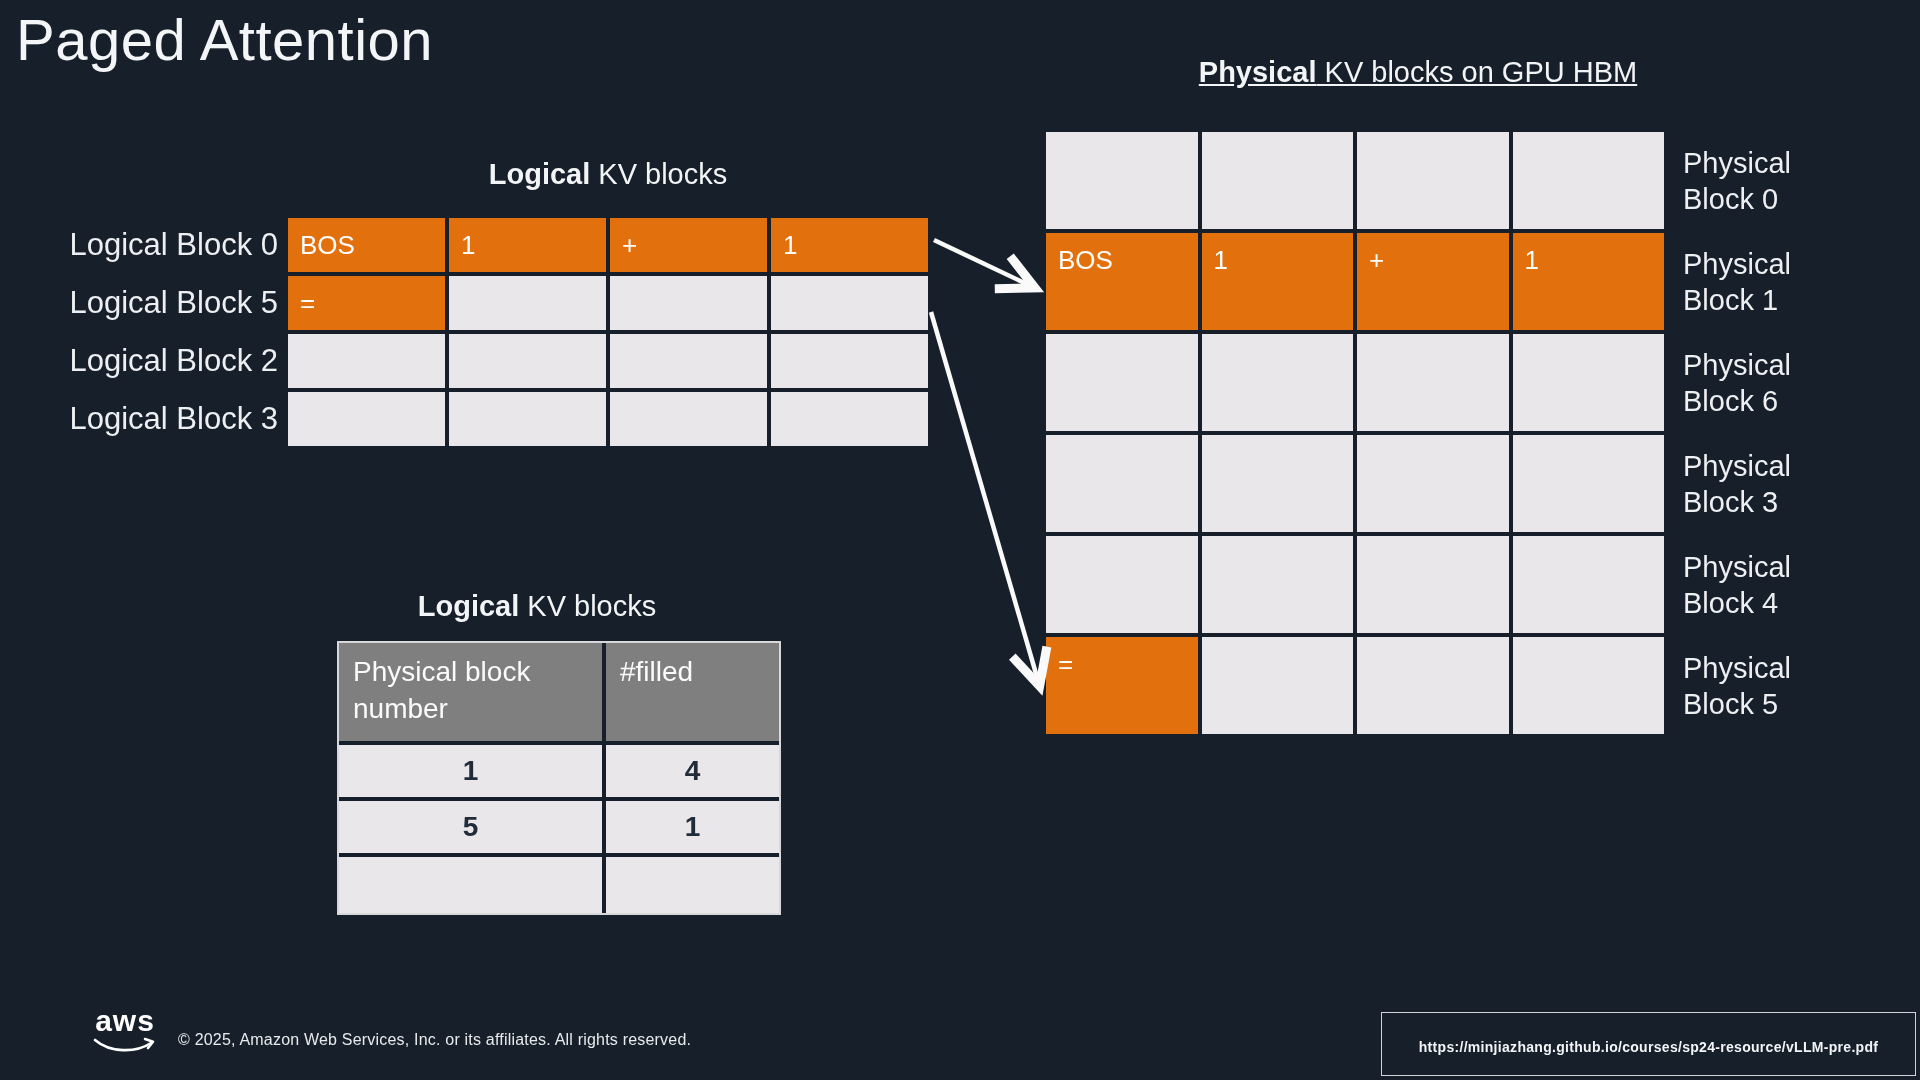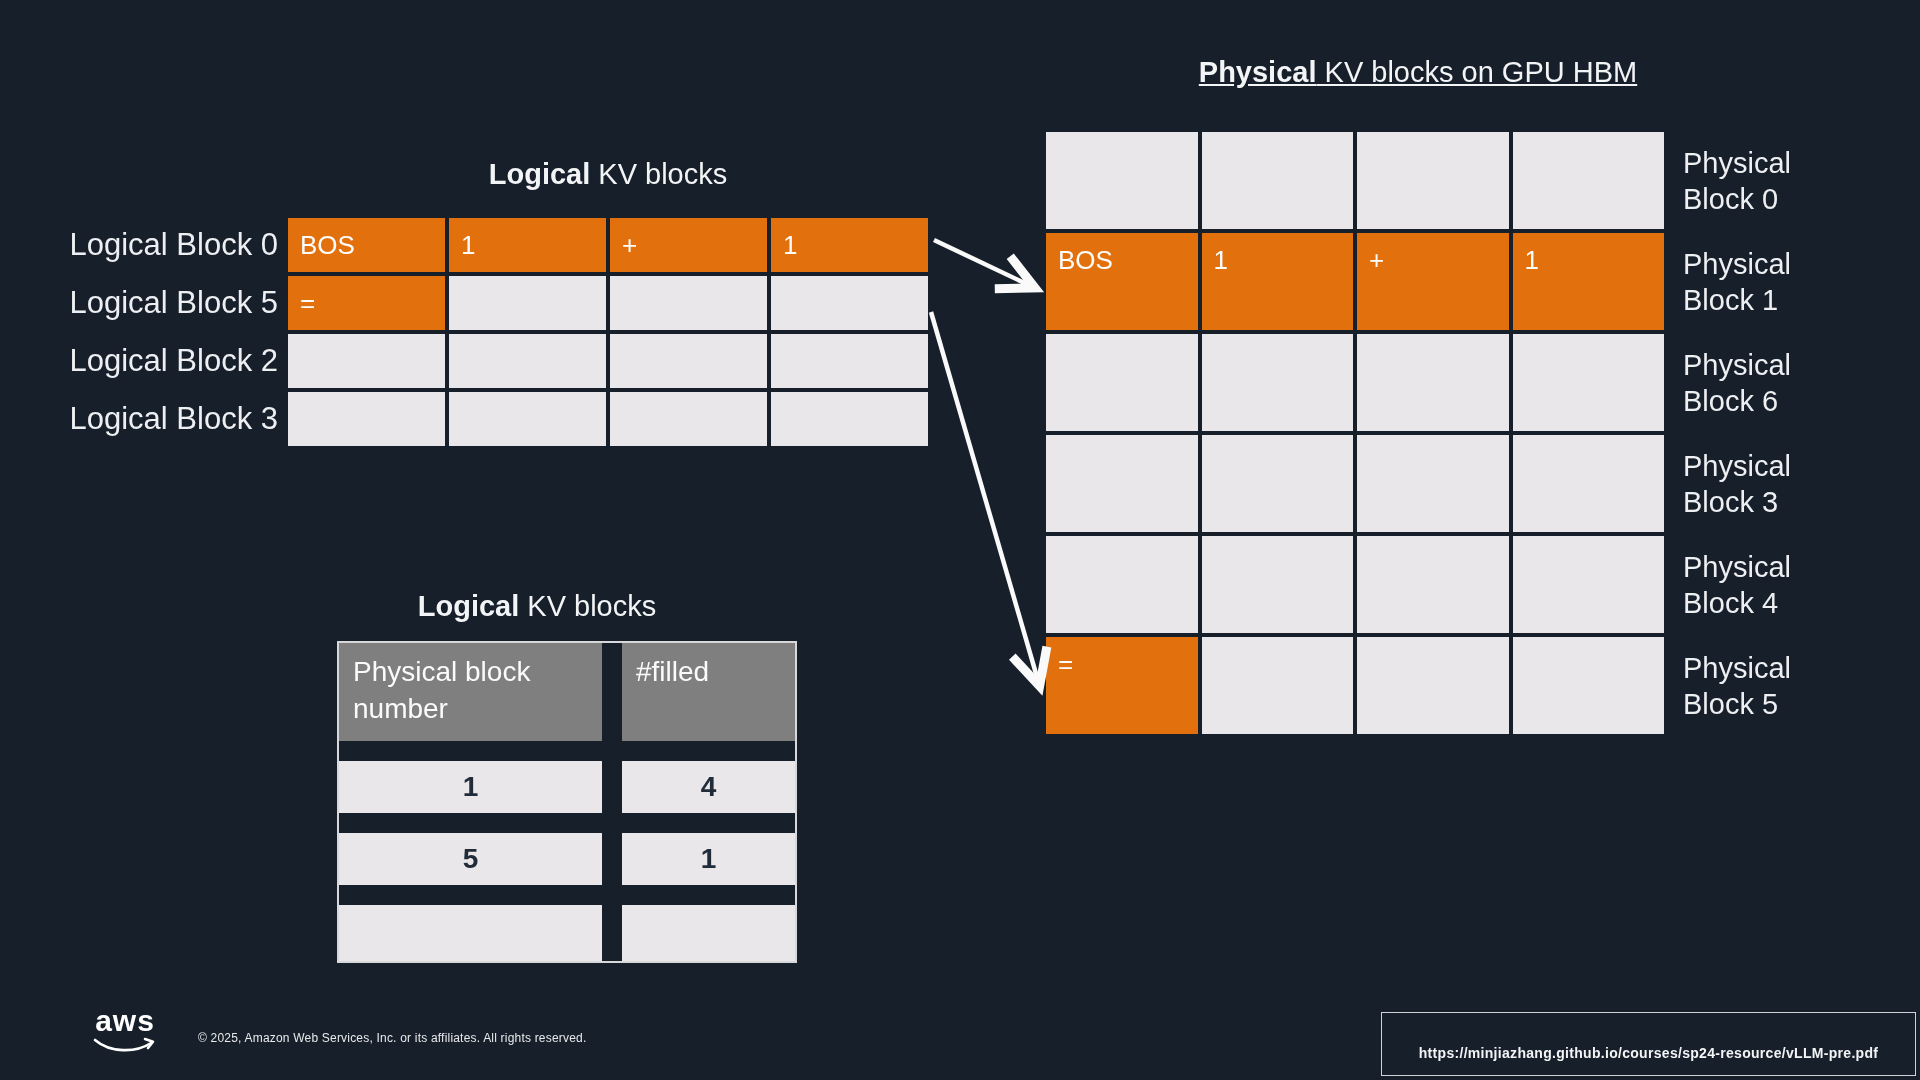--- a/index.html
+++ b/index.html
@@ -35,50 +35,51 @@
   .row-label{position:absolute;display:flex;align-items:center;font-size:31px;color:#EDEFF2;}
   .row-label.logical{left:20px;width:258px;height:54px;justify-content:flex-end;padding-right:8px;}
   .row-label.physical{left:1683px;width:220px;height:97px;flex-direction:column;
     align-items:flex-start;justify-content:center;line-height:36px;font-size:29px;}
 
   
   .block-table{
     position:absolute;left:337px;top:641px;
     border:2px solid #D8D8DA;
     display:grid;grid-template-columns:263px 173px;grid-template-rows:98px 52px 52px 56px;
-    gap:20px;background:var(--bg,#171F2A);
+    gap:4px;background:var(--bg,#171F2A);
   }
   .block-table .th{
     background:var(--hdrgray,#7F7F7F);color:#FBFBFC;font-size:28px;
     padding:10px 0 0 14px;line-height:37px;
   }
   .block-table .td{
     background:var(--empty,#E9E7EA);color:#222B38;font-size:28px;font-weight:700;
     display:flex;align-items:center;justify-content:center;
   }
 
   .arrows{position:absolute;left:0;top:0;pointer-events:none;}
 
   
   .aws-logo{position:absolute;left:92px;top:1006px;width:66px;text-align:center;}
   .aws-logo .aws-text{font-size:30px;font-weight:700;letter-spacing:1px;color:#FFFFFF;line-height:30px;}
-  .copyright{position:absolute;left:178px;top:1031px;font-size:12px;color:#E8EAEC;letter-spacing:0.2px;margin-left:20px;}
+  .copyright{position:absolute;left:178px;top:1031px;font-size:16px;color:#E8EAEC;letter-spacing:0.2px;}
   .source-box{
     position:absolute;left:1381px;top:1012px;width:535px;height:64px;
     border:1px solid rgba(240,243,246,0.85);
     display:flex;align-items:flex-end;justify-content:center;
-    box-sizing:border-box;padding-bottom:14px;
+    box-sizing:border-box;padding-bottom:20px;
   }
   .source-box a{color:#F2F4F6;text-decoration:none;font-size:14px;font-weight:700;letter-spacing:0.3px;}
 </style>
 </head>
 <body>
 
 <div class="slide" style="--bg: #171F2A; --orange: #E2700D; --empty: #E9E7EA; --hdrgray: #7F7F7F;">
 
+  <h1 class="slide-title">Paged Attention</h1>
 
   <div class="section-title phys-header">
     <b>Physical</b><span> KV blocks on GPU HBM</span>
   </div>
 
   <div class="section-title log-header">
     <b>Logical</b><span> KV blocks</span>
   </div>
 
   <div id="logical-labels">

